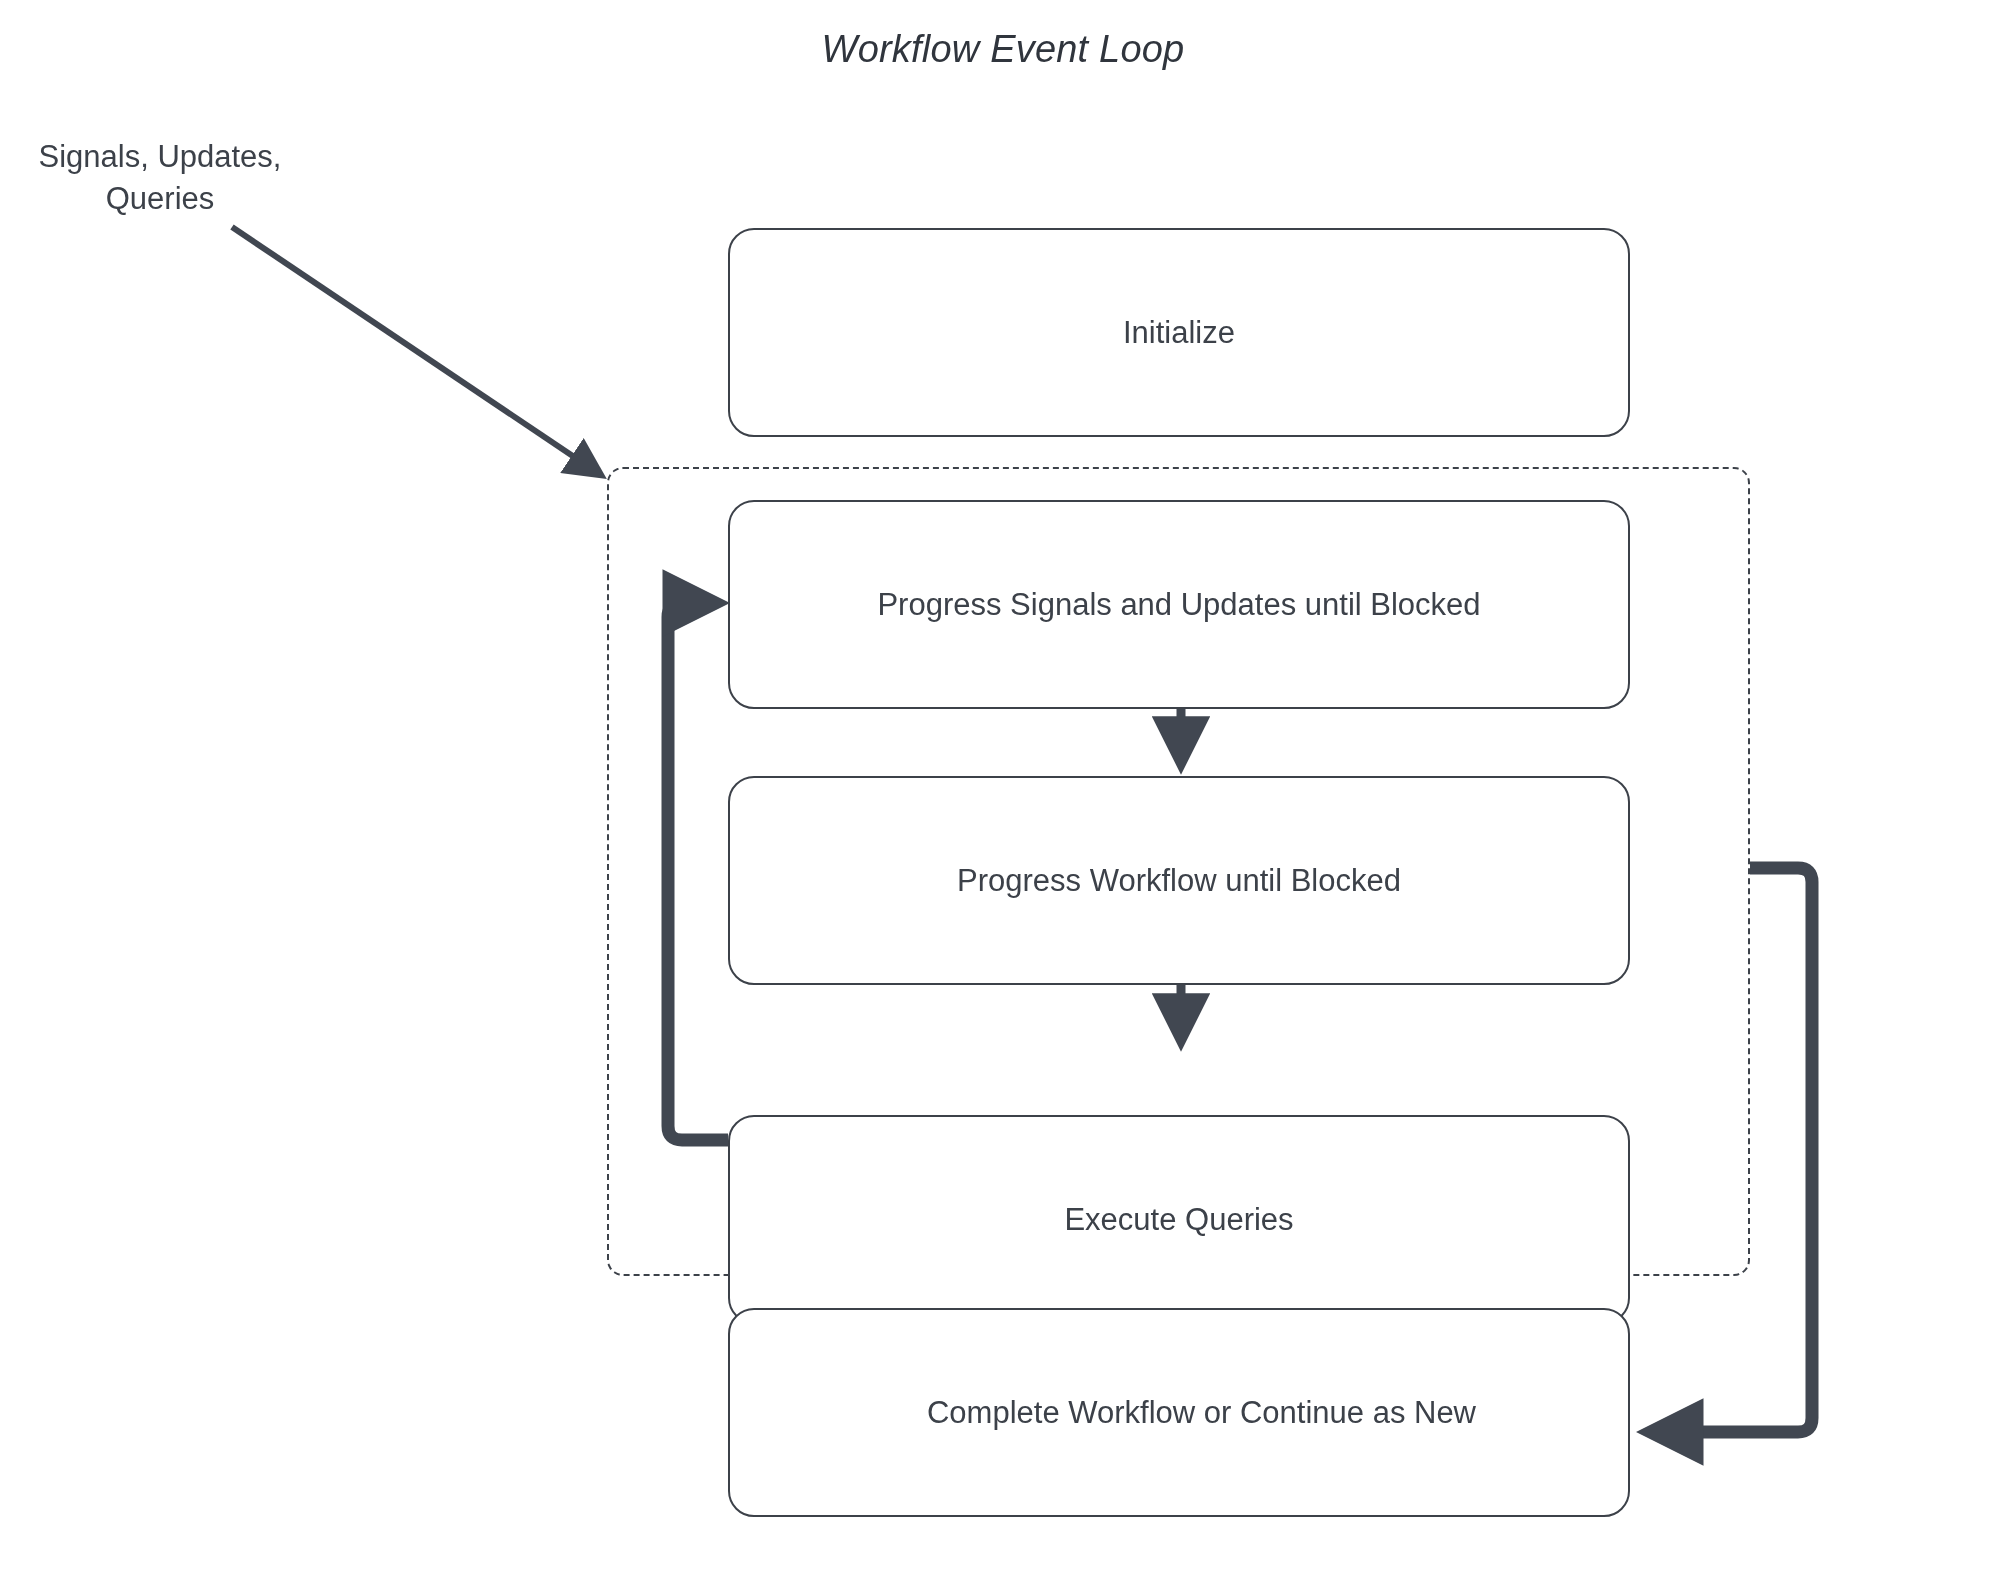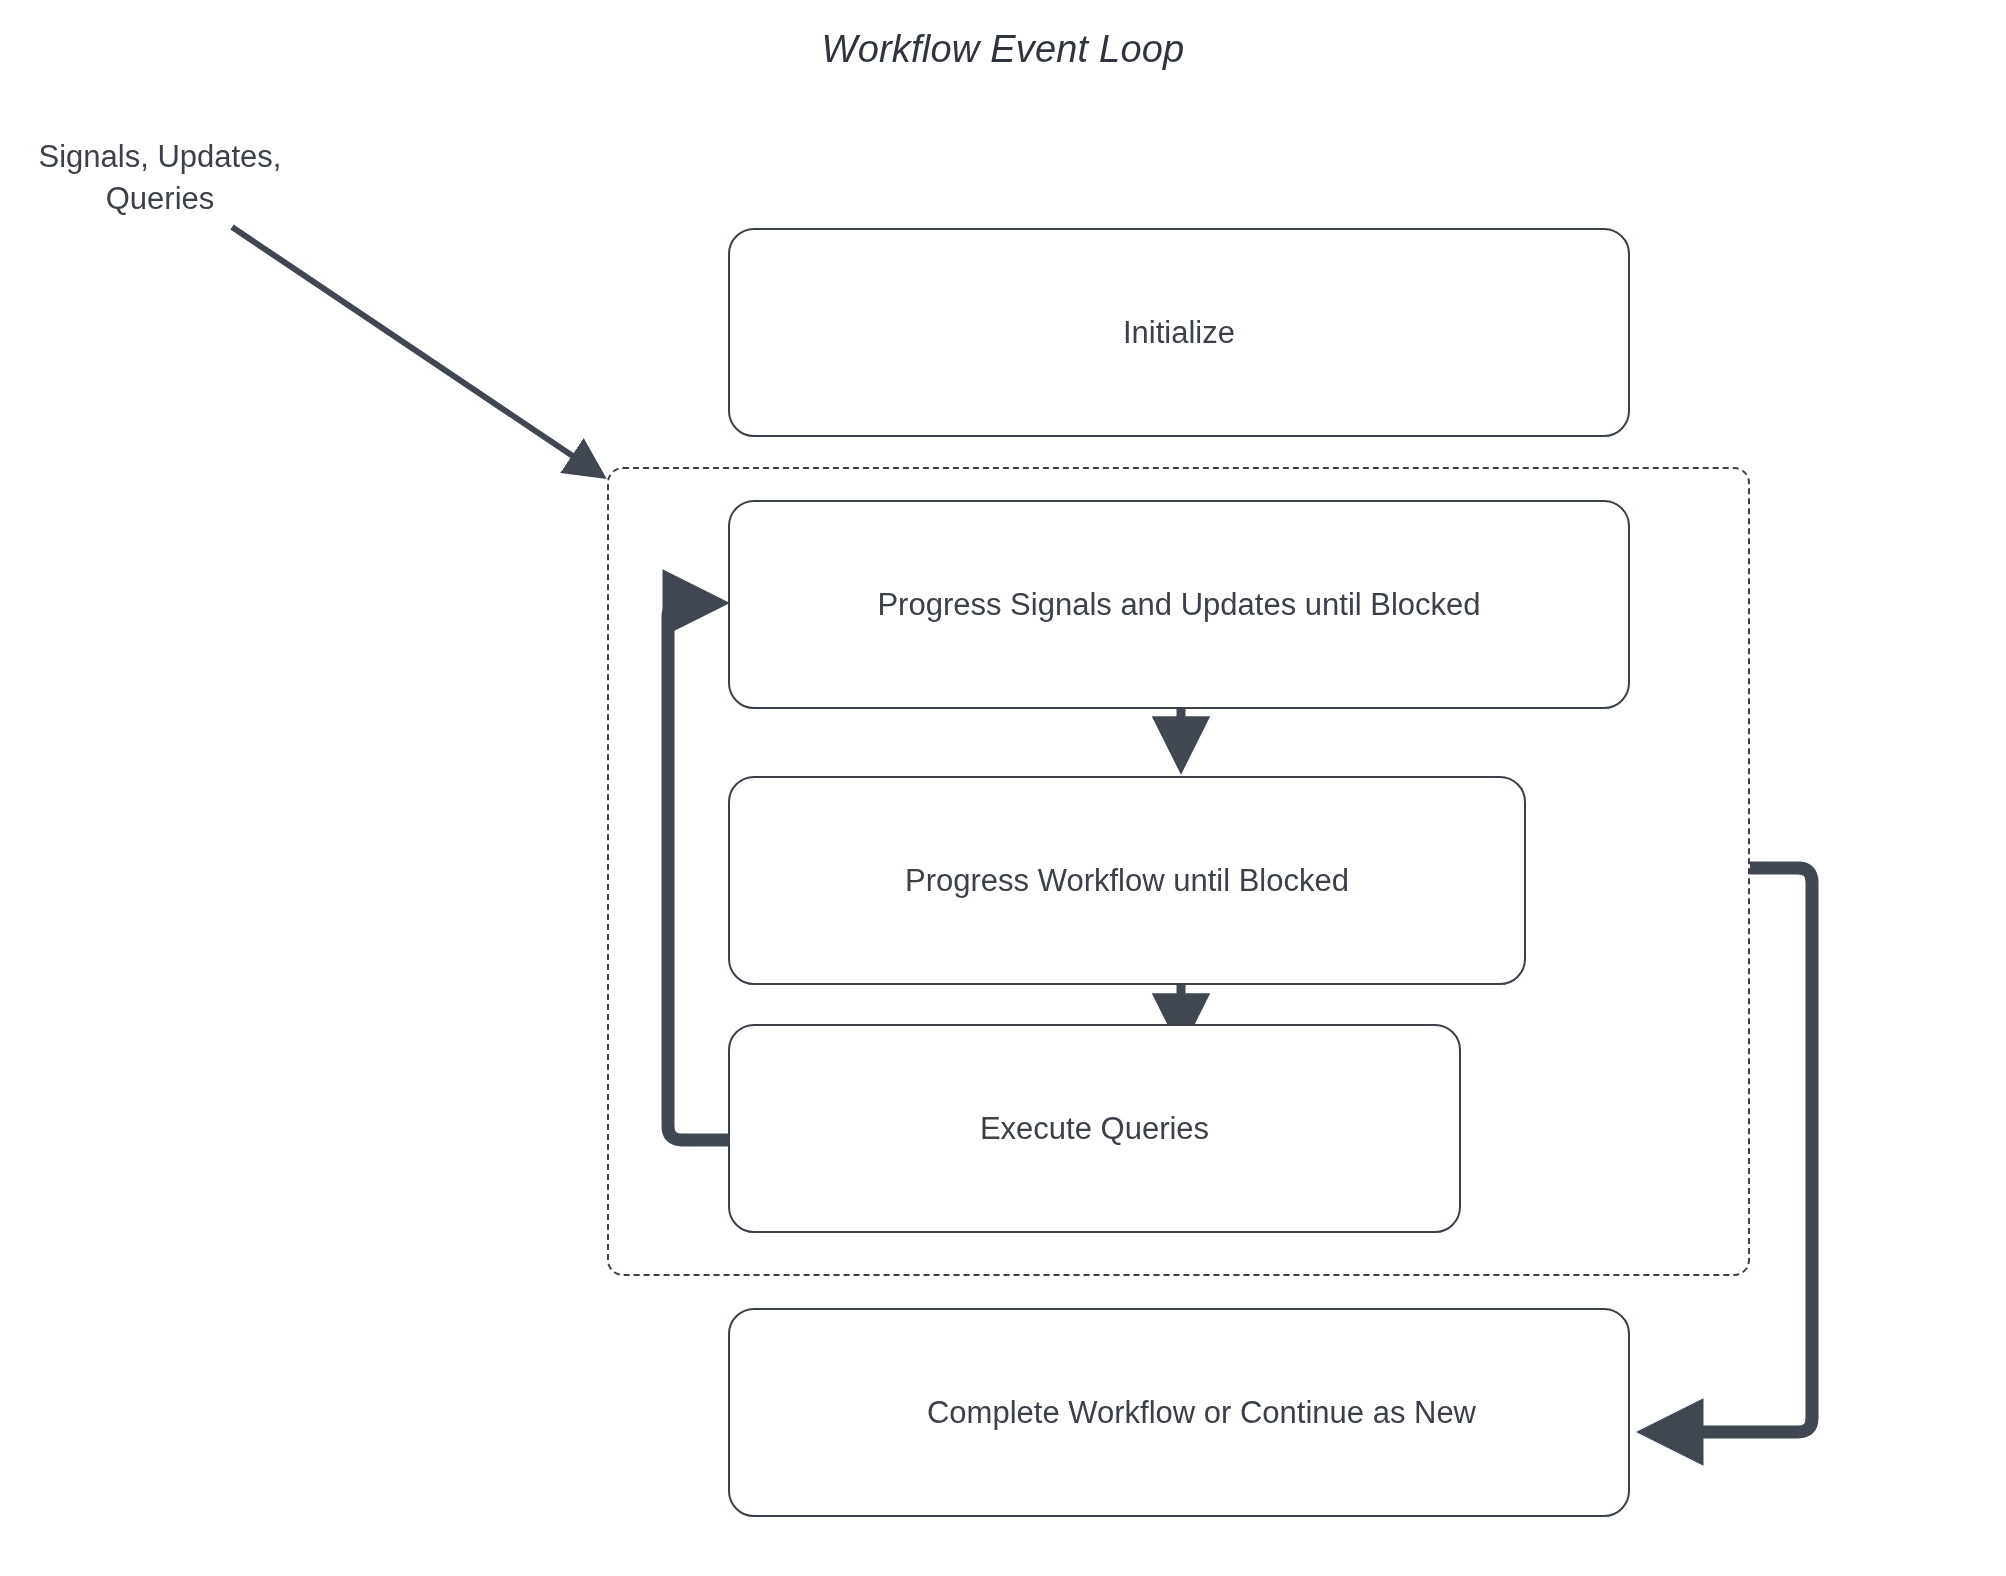--- a/index.html
+++ b/index.html
@@ -107,25 +107,25 @@
   <div class="dashed-container" style="left:607px; top:467px; width:1143px; height:809px;"></div>
 
   <div class="node-box" style="left:728px; top:228px; width:902px; height:209px;">
     <span class="node-label">Initialize</span>
   </div>
 
   <div class="node-box" style="left:728px; top:500px; width:902px; height:209px;">
     <span class="node-label">Progress Signals and Updates until Blocked</span>
   </div>
 
-  <div class="node-box" style="left:728px; top:776px; width:798px; height:209px;">
+  <div class="node-box" style="left:728px; top:776px; width:902px; height:209px;">
     <span class="node-label">Progress Workflow until Blocked</span>
   </div>
 
-  <div class="node-box" style="left:728px; top:1024px; width:733px; height:209px;">
+  <div class="node-box" style="left:728px; top:1115px; width:902px; height:209px;">
     <span class="node-label">Execute Queries</span>
   </div>
 
   <div class="node-box" style="left:728px; top:1308px; width:902px; height:209px;padding-left:45px;">
     <span class="node-label">Complete Workflow or Continue as New</span>
   </div>
 
 </div>
 
 </body></html>

